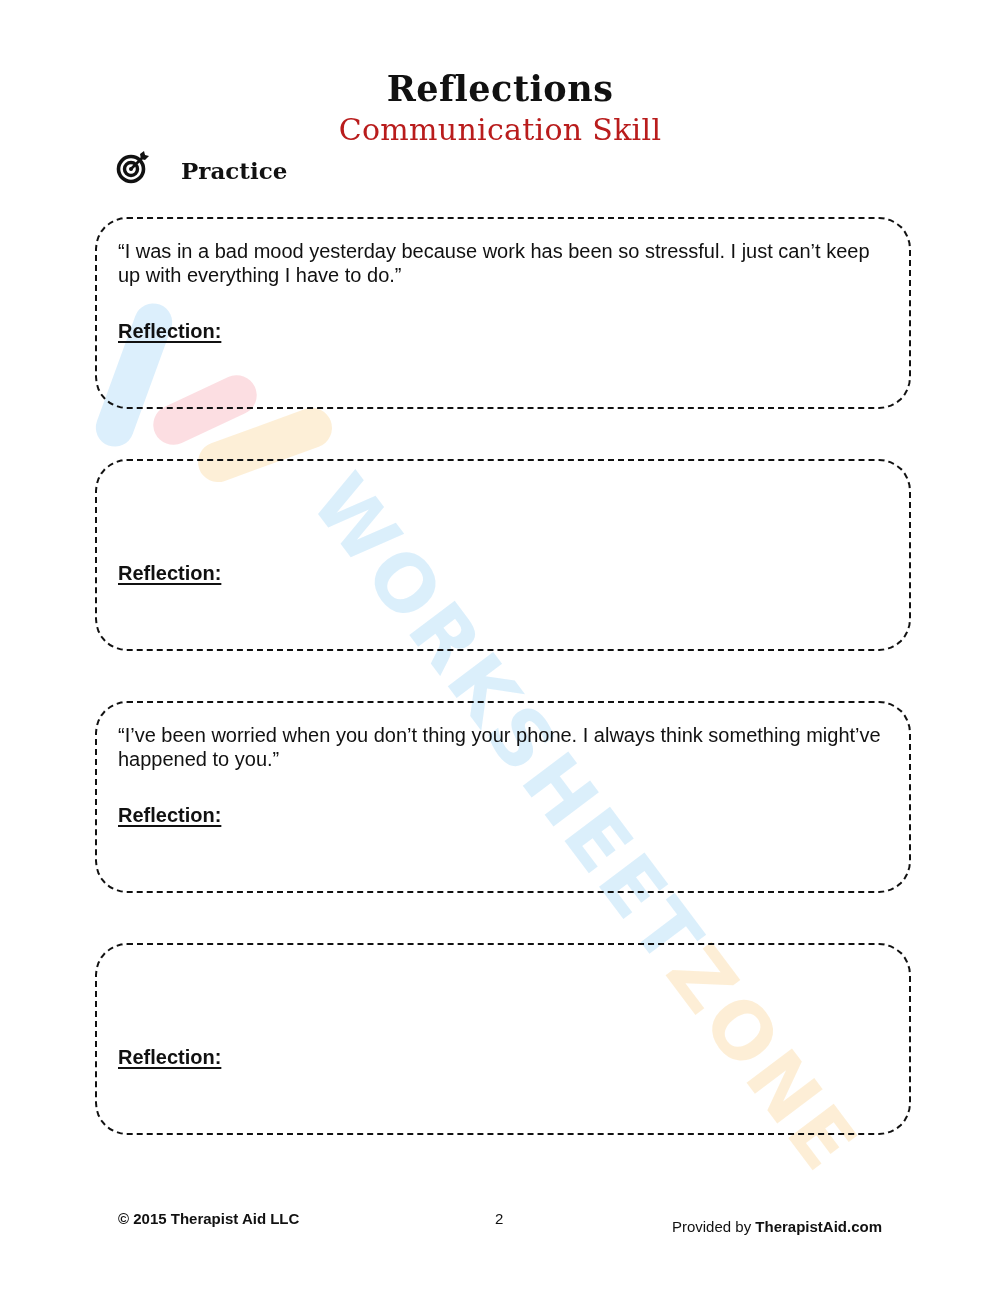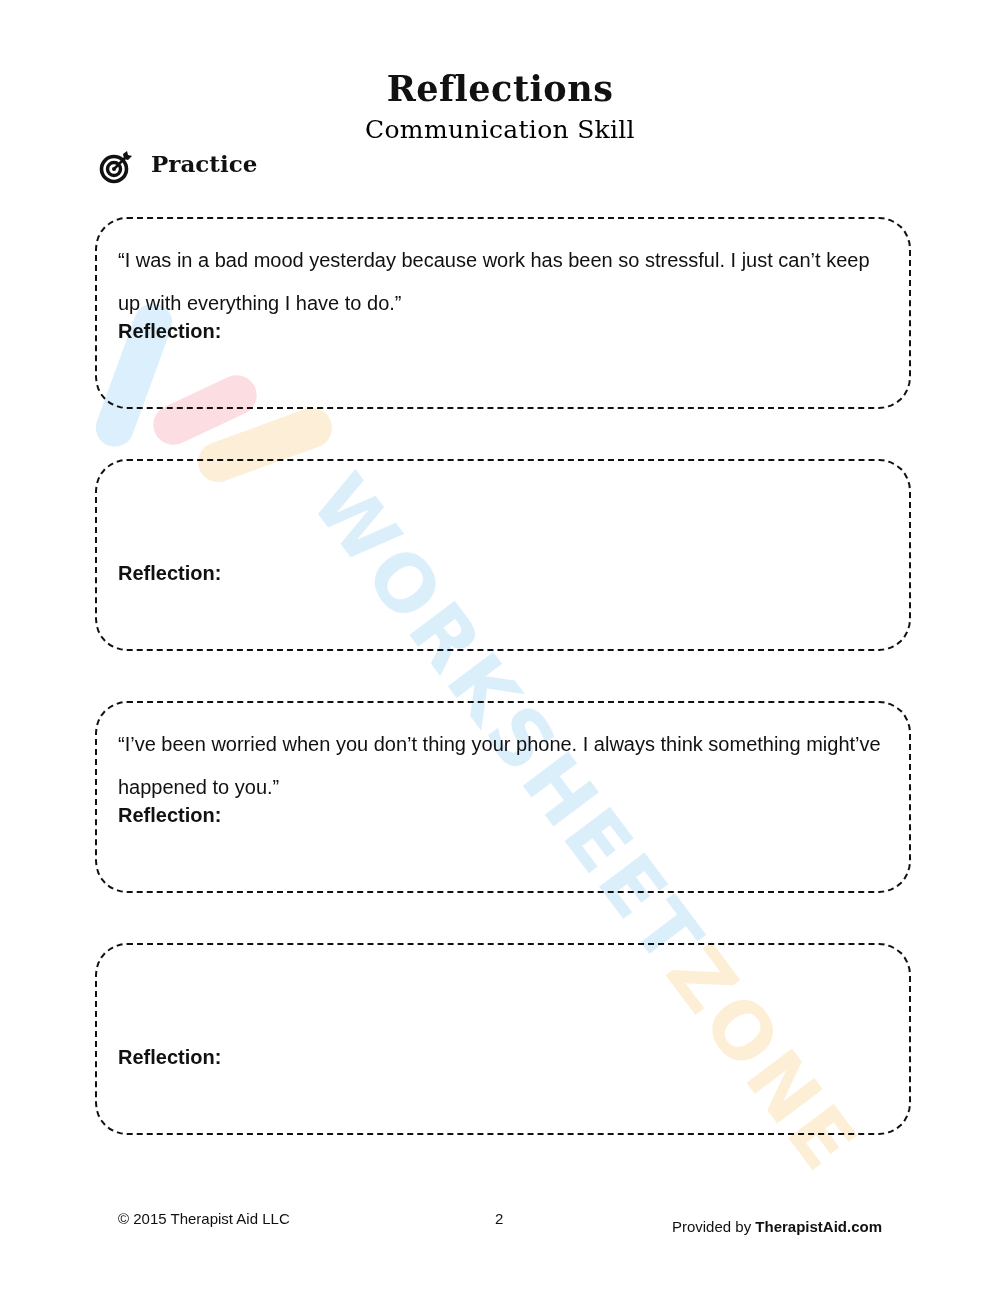--- a/index.html
+++ b/index.html
@@ -55,32 +55,33 @@
       font-family: "DejaVu Serif", serif;
       font-weight: bold;
       font-size: 35px;
       letter-spacing: 0.5px;
       color: #111;
       line-height: 46px;
     }
     .subtitle {
       font-family: "DejaVu Serif", serif;
       font-weight: normal;
-      font-size: 25px;
-      color: #000000;
+      font-size: 30px;
+      color: #b91c1c;
       line-height: 36px;
       letter-spacing: 0.3px;
     }
     .section-head {
       position: absolute;
       top: 150px;
-      left: 99px;
+      left: 116px;
       display: flex;
-      align-items: flex-start;
+      align-items: flex-end;
       z-index: 1;
+      gap: 13px;
     }
     .section-head .icon {
       width: 34px;
       height: 34px;
       margin-right: 18px;
     }
     .section-title {
       font-family: "DejaVu Serif", serif;
       font-weight: bold;
       font-size: 23px;
@@ -96,45 +97,46 @@
       box-sizing: border-box;
       z-index: 1;
     }
     .card-statement {
       position: absolute;
       left: 21px;
       top: 20px;
       width: 770px;
       font-family: "Liberation Sans", sans-serif;
       font-size: 20px;
-      line-height: 43px;
+      line-height: 24px;
       color: #111;
     }
     .card-reflection {
       position: absolute;
       left: 21px;
       top: 101px;
       font-family: "Liberation Sans", sans-serif;
       font-weight: bold;
       font-size: 20px;
+      text-decoration: underline;
       text-underline-offset: 3px;
       color: #111;
     }
     .footer {
       position: absolute;
       top: 1210px;
       left: 118px;
       width: 764px;
       height: 24px;
       font-family: "Liberation Sans", sans-serif;
       font-size: 15px;
       color: #111;
       z-index: 1;
     }
-    .footer-left { position: absolute; left: 0; top: 0; }
+    .footer-left { position: absolute; left: 0; top: 0; font-weight: bold; }
     .footer-center { position: absolute; left: 377px; top: 0; }
     .footer-right { position: absolute; right: 0; top: 8px; }
     .footer-right b { font-weight: bold; }
   </style>
 </head>
 <body>
 
 <div class="watermark">
   <div class="wm-stroke" style="left:115px; top:300px; width:38px; height:150px; background:#5fb8f0; transform:rotate(20deg);"></div>
   <div class="wm-stroke" style="left:150px; top:390px; width:110px; height:40px; background:#f26b7a; transform:rotate(-25deg);"></div>

